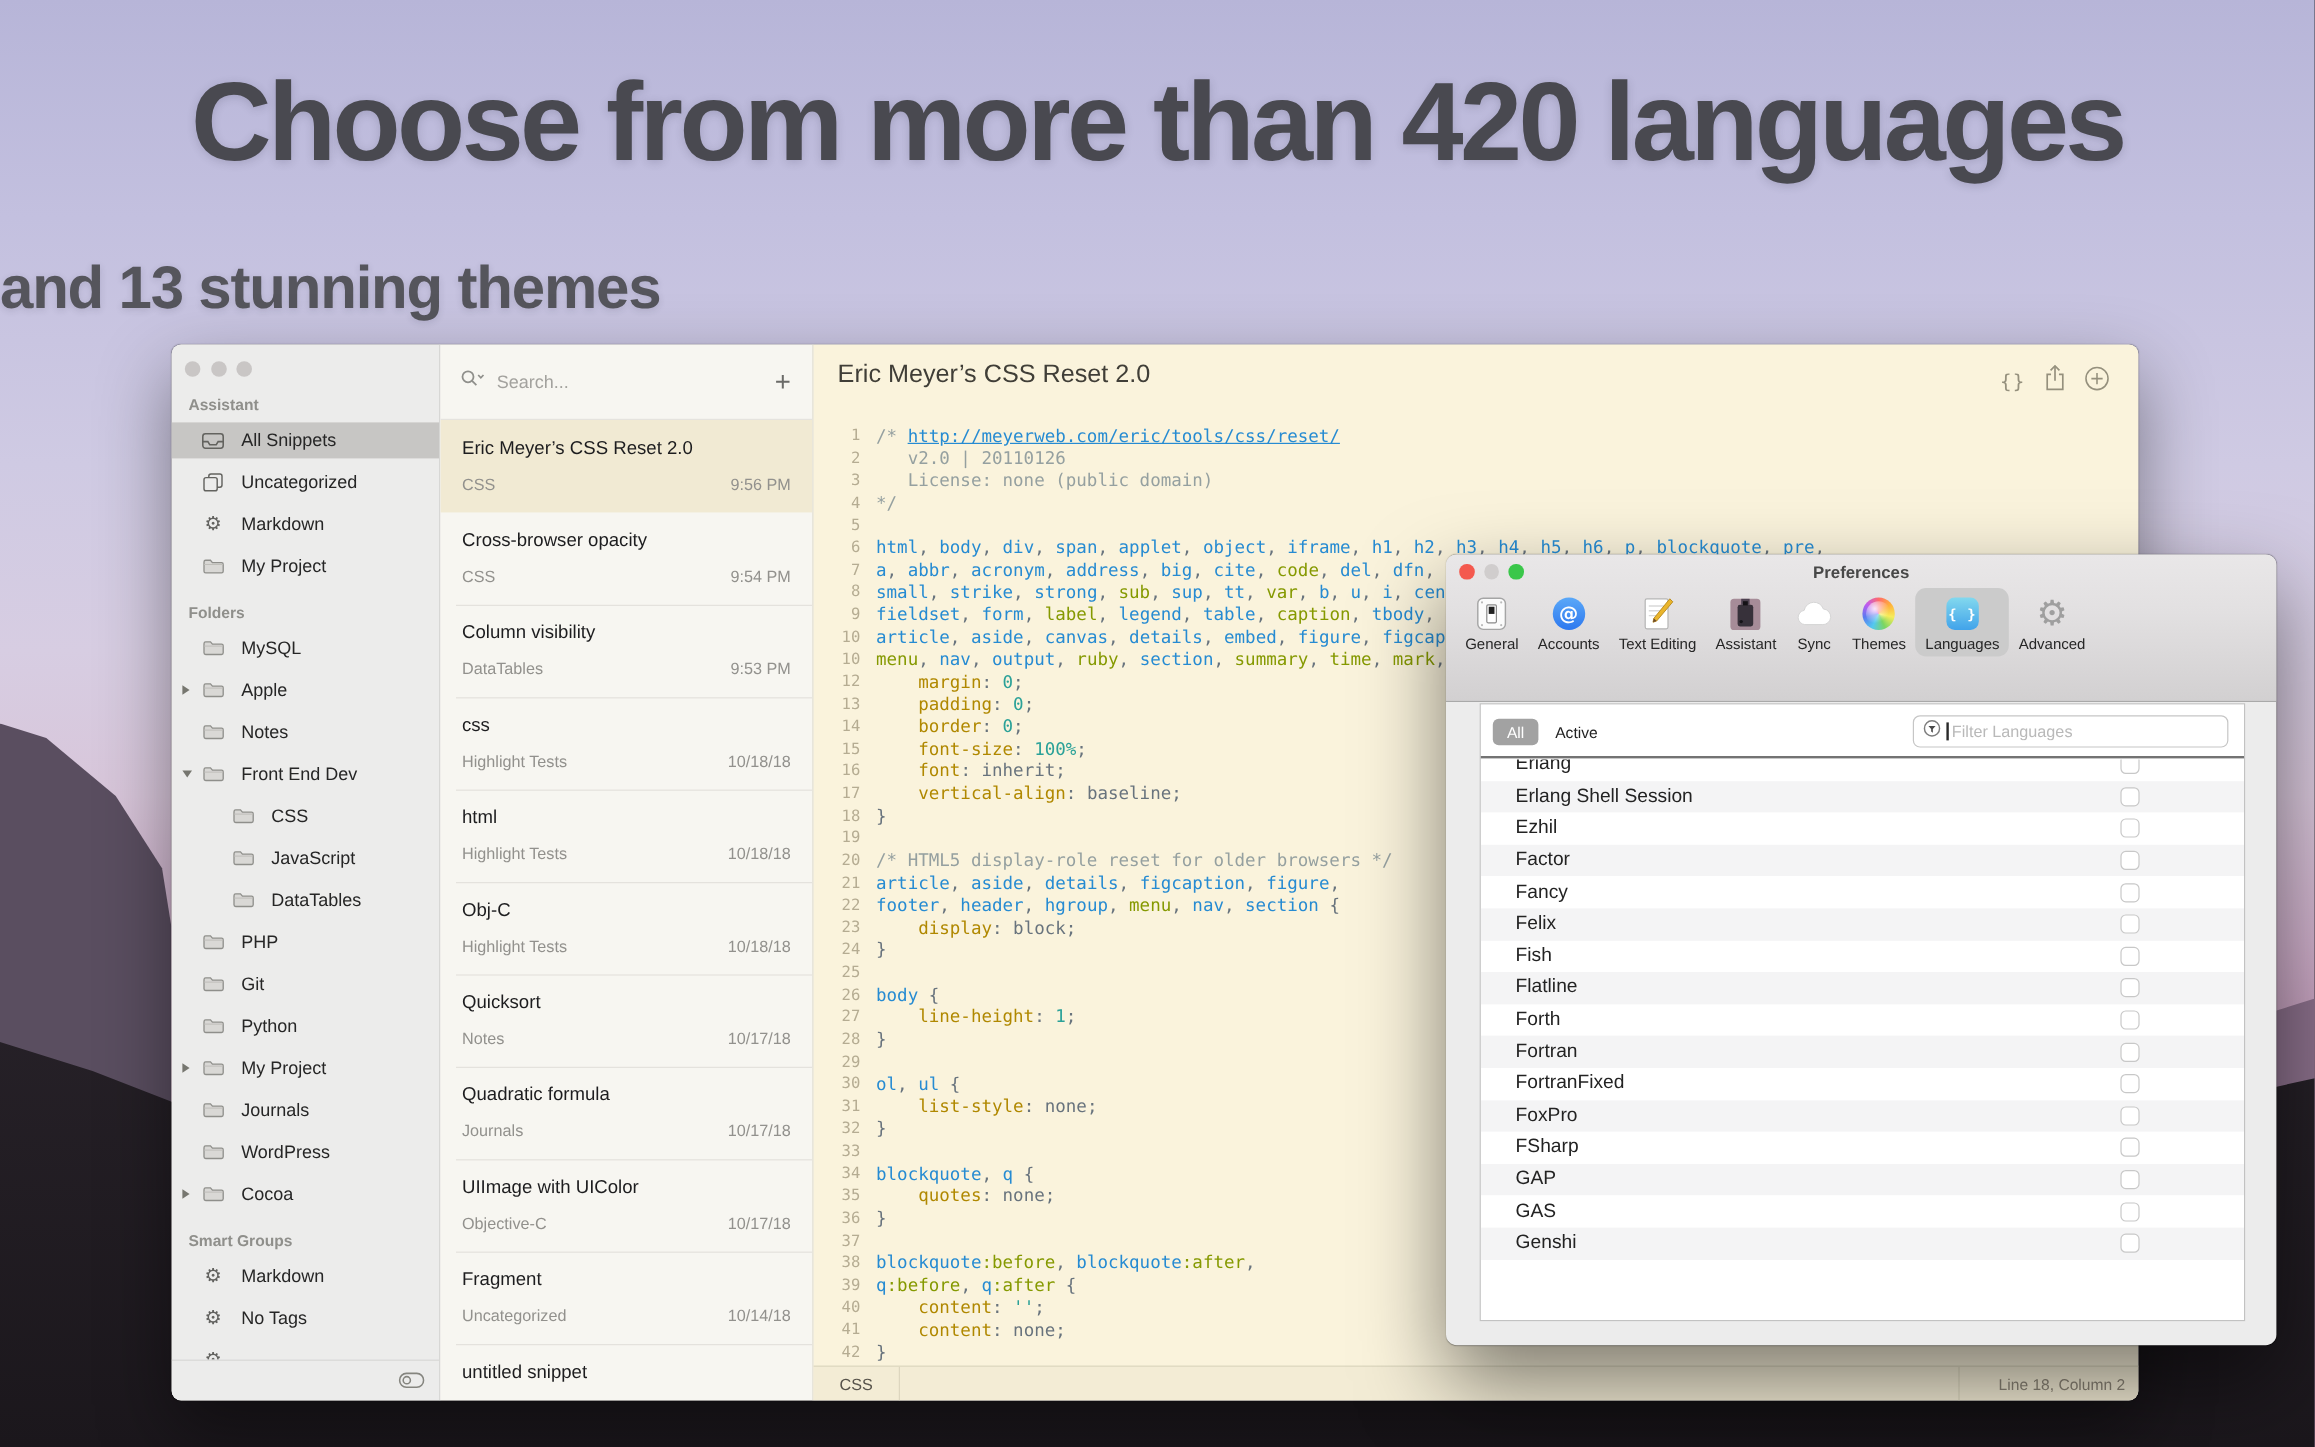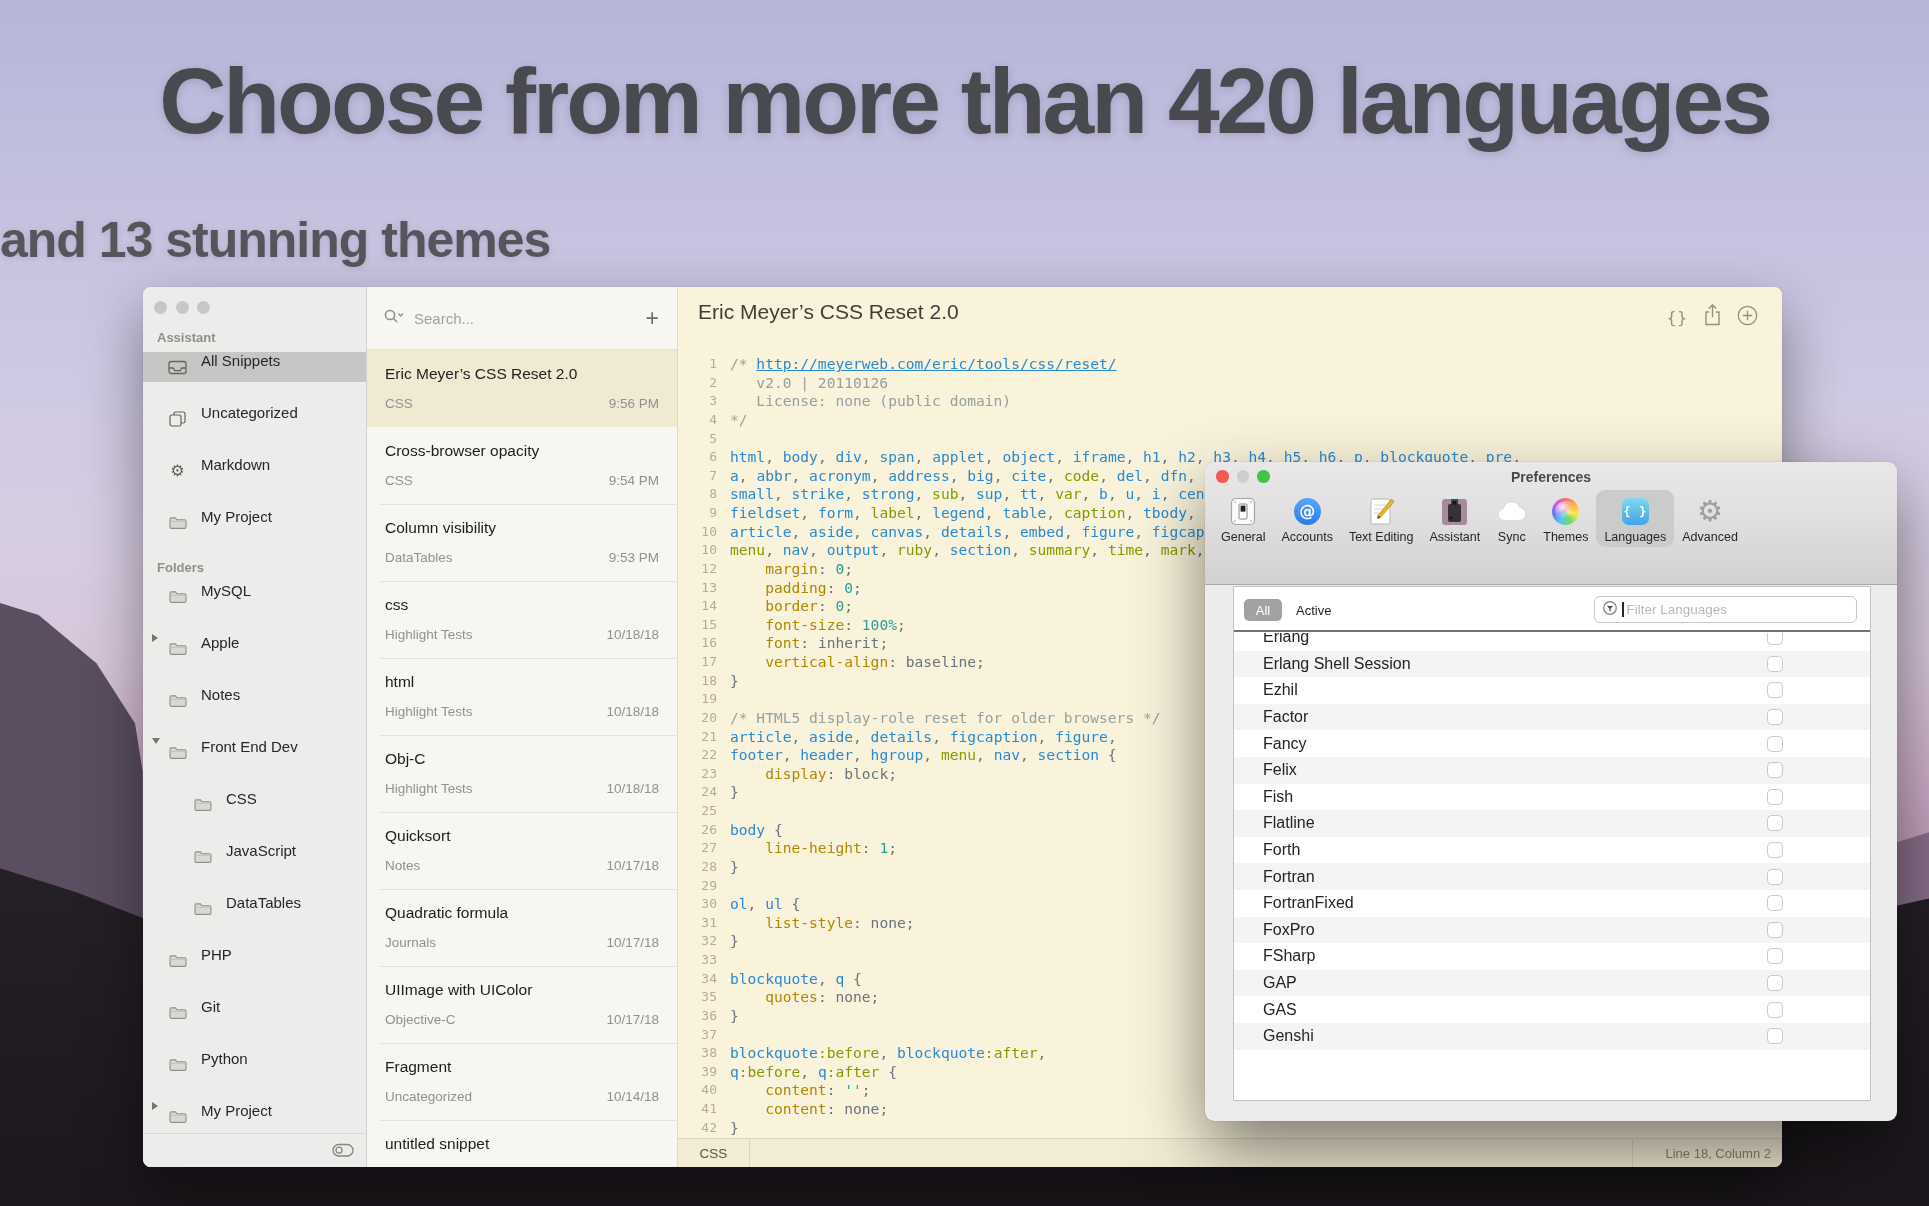--- a/index.html
+++ b/index.html
@@ -20,21 +20,21 @@
     font-size:50px;font-weight:bold;letter-spacing:-1px;color:#55555c;
     text-shadow:0 1px 6px rgba(40,40,60,.15);margin-top:33px;}
 
   .window{position:absolute;border-radius:8px;box-shadow:0 25px 60px rgba(0,0,0,.42),0 0 1px rgba(0,0,0,.35);}
   
   #main-window{left:143px;top:287px;width:1639px;height:880px;overflow:hidden;background:#f7f6f2;}
   #sidebar{position:absolute;left:0;top:0;bottom:0;width:224px;background:#ececeb;border-right:1px solid #d2d2d0;overflow:hidden;}
   .lights{display:flex;gap:8.5px;padding:14px 0 0 11px;height:27px;}
   .light{width:13px;height:13px;border-radius:50%;background:#c9c6c5;}
   .sb-header{margin:16px 0 6px;padding-left:14px;font-size:13px;font-weight:bold;color:#8f8f8b;line-height:16px;}
-  .sb-row{position:relative;height:30px;margin-bottom:22px;display:flex;align-items:flex-start;font-size:15px;color:#262626;}
+  .sb-row{position:relative;height:30px;margin-bottom:5px;display:flex;align-items:center;font-size:15px;color:#262626;}
   .sb-row.selected{background:#c7c6c4;}
   .sb-tri{position:absolute;left:9px;width:0;height:0;}
   .sb-tri.collapsed{border-left:6px solid #76766f;border-top:4.5px solid transparent;border-bottom:4.5px solid transparent;}
   .sb-tri.expanded{border-top:6px solid #76766f;border-left:4.5px solid transparent;border-right:4.5px solid transparent;}
   .sb-icon{position:absolute;left:25px;width:19px;display:flex;justify-content:center;align-items:center;height:100%;}
   .sb-row.indent1 .sb-icon{left:50px;}
   .sb-label{margin-left:58px;}
   .sb-row.indent1 .sb-label{margin-left:83px;}
   .sb-gear{font-family:"DejaVu Sans",sans-serif;font-size:16px;color:#62625f;line-height:1;}
   #sb-bottom{position:absolute;left:0;right:0;bottom:0;height:34px;background:#ececeb;border-top:1px solid #d8d8d6;}

